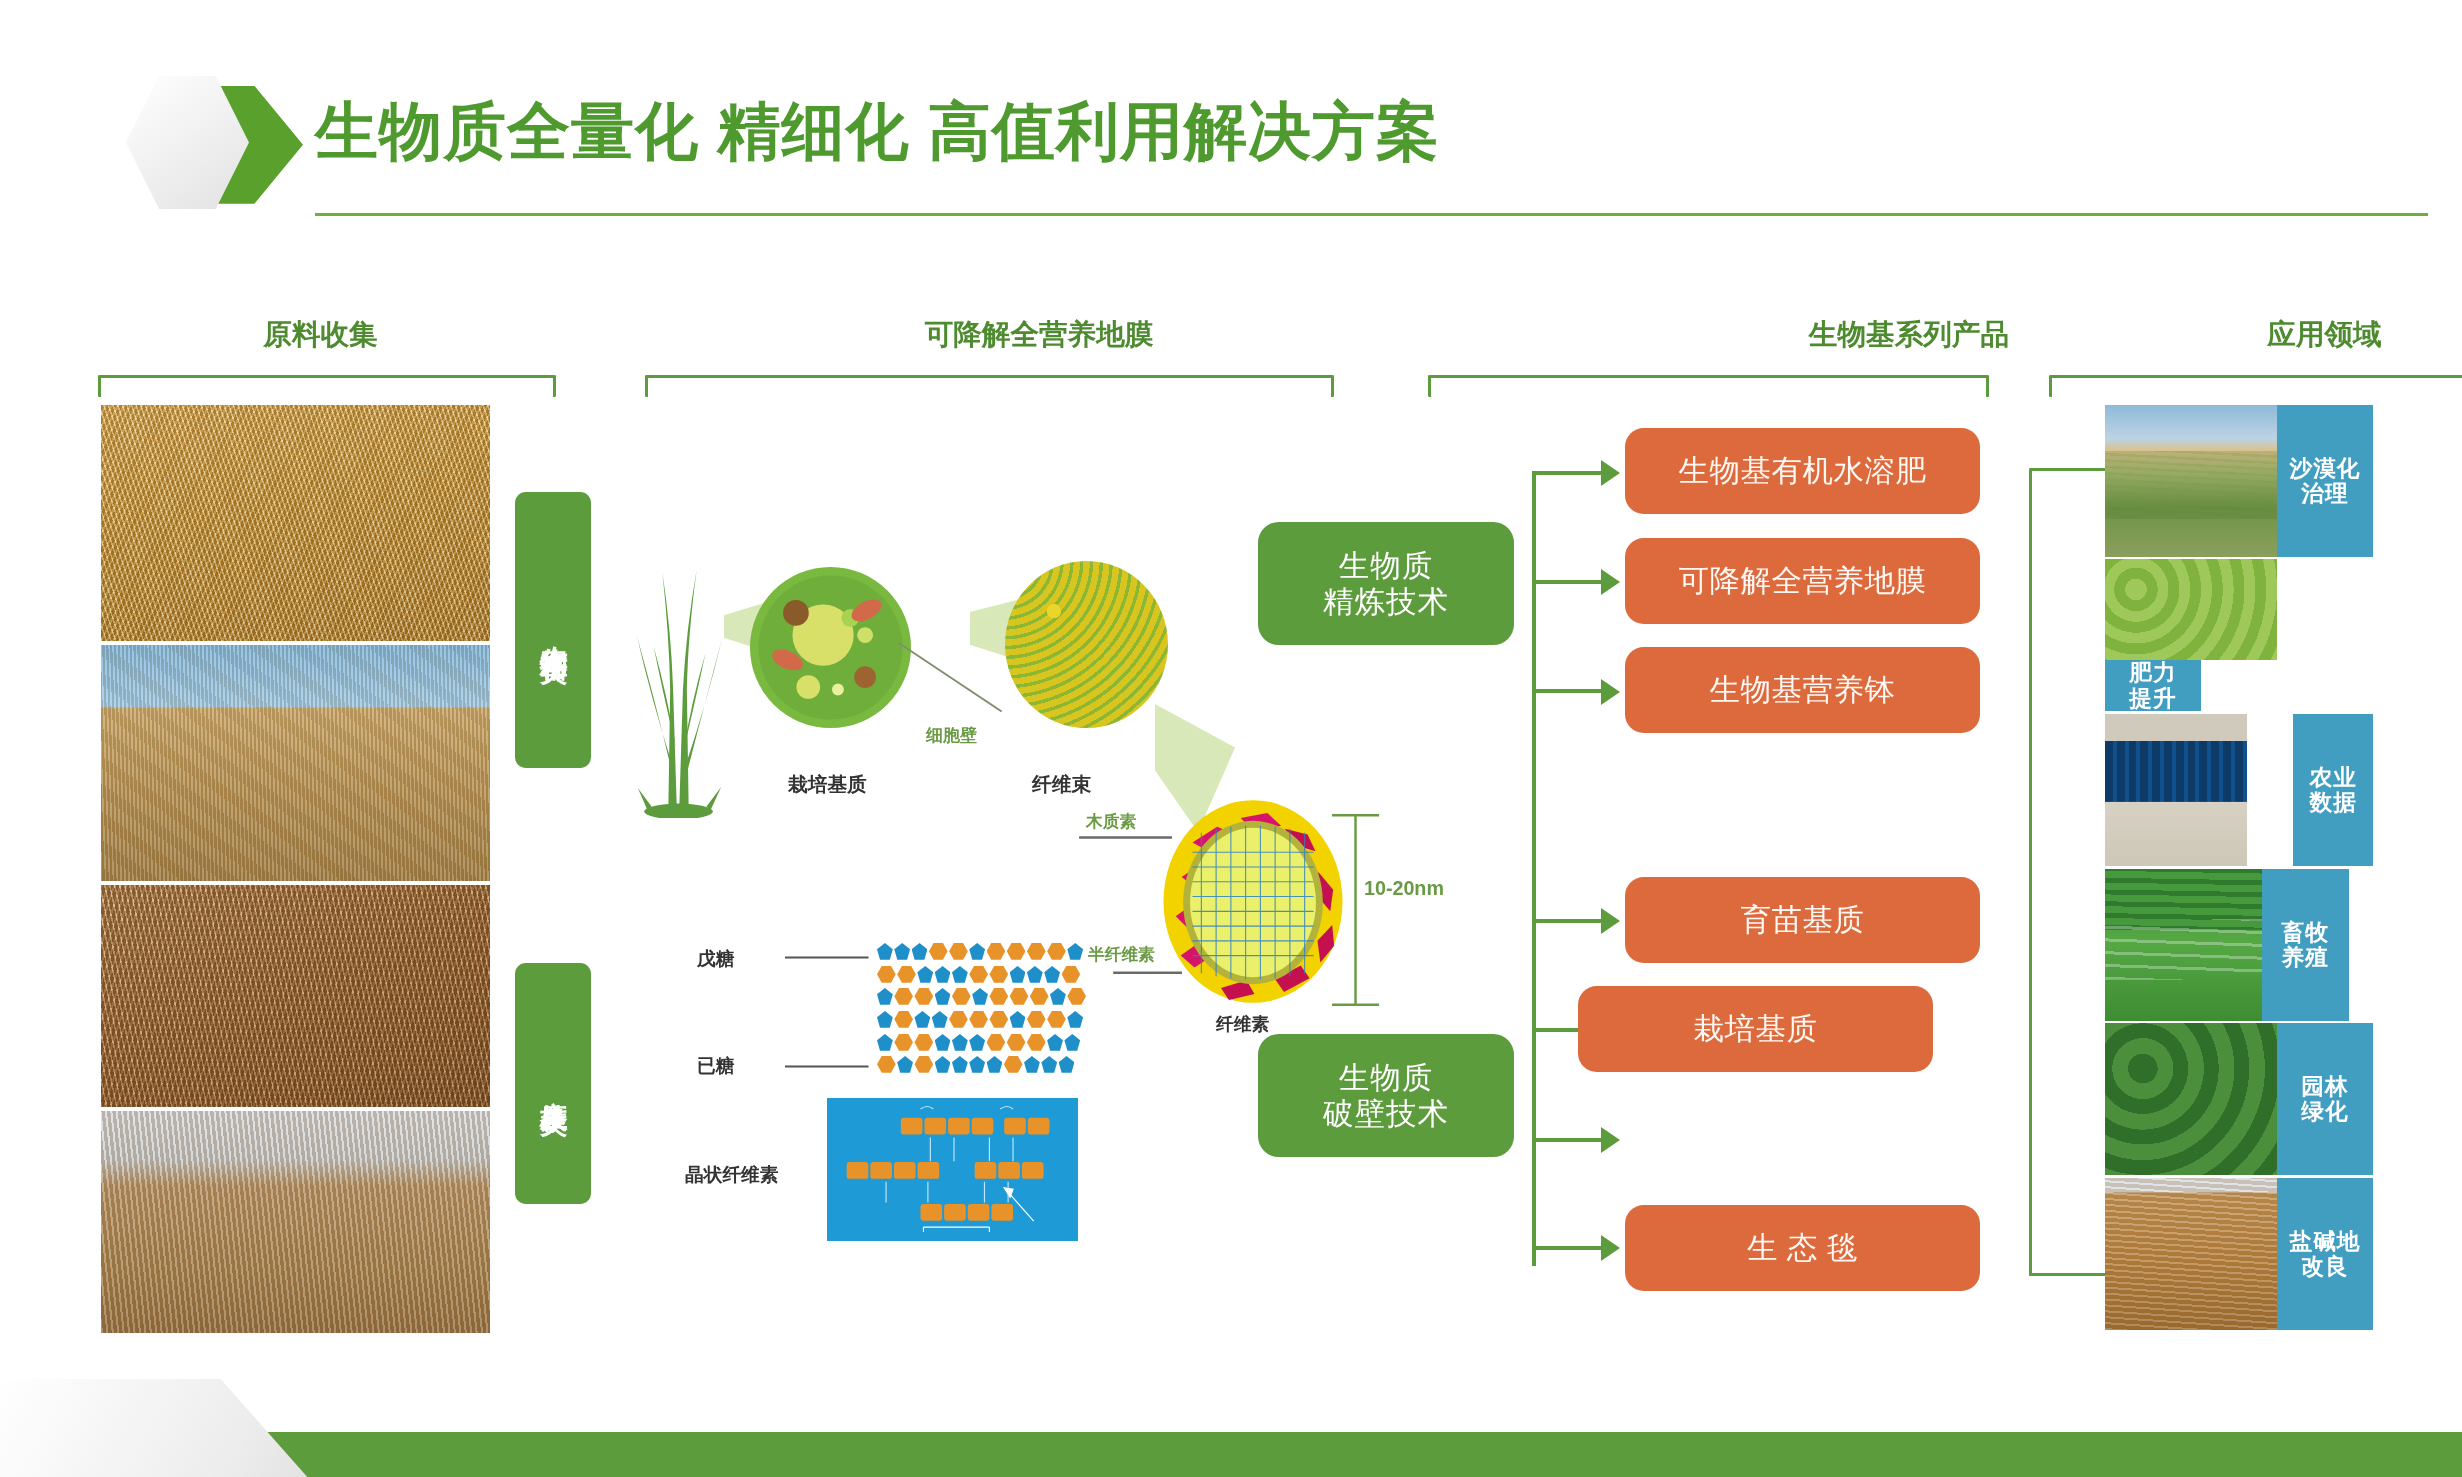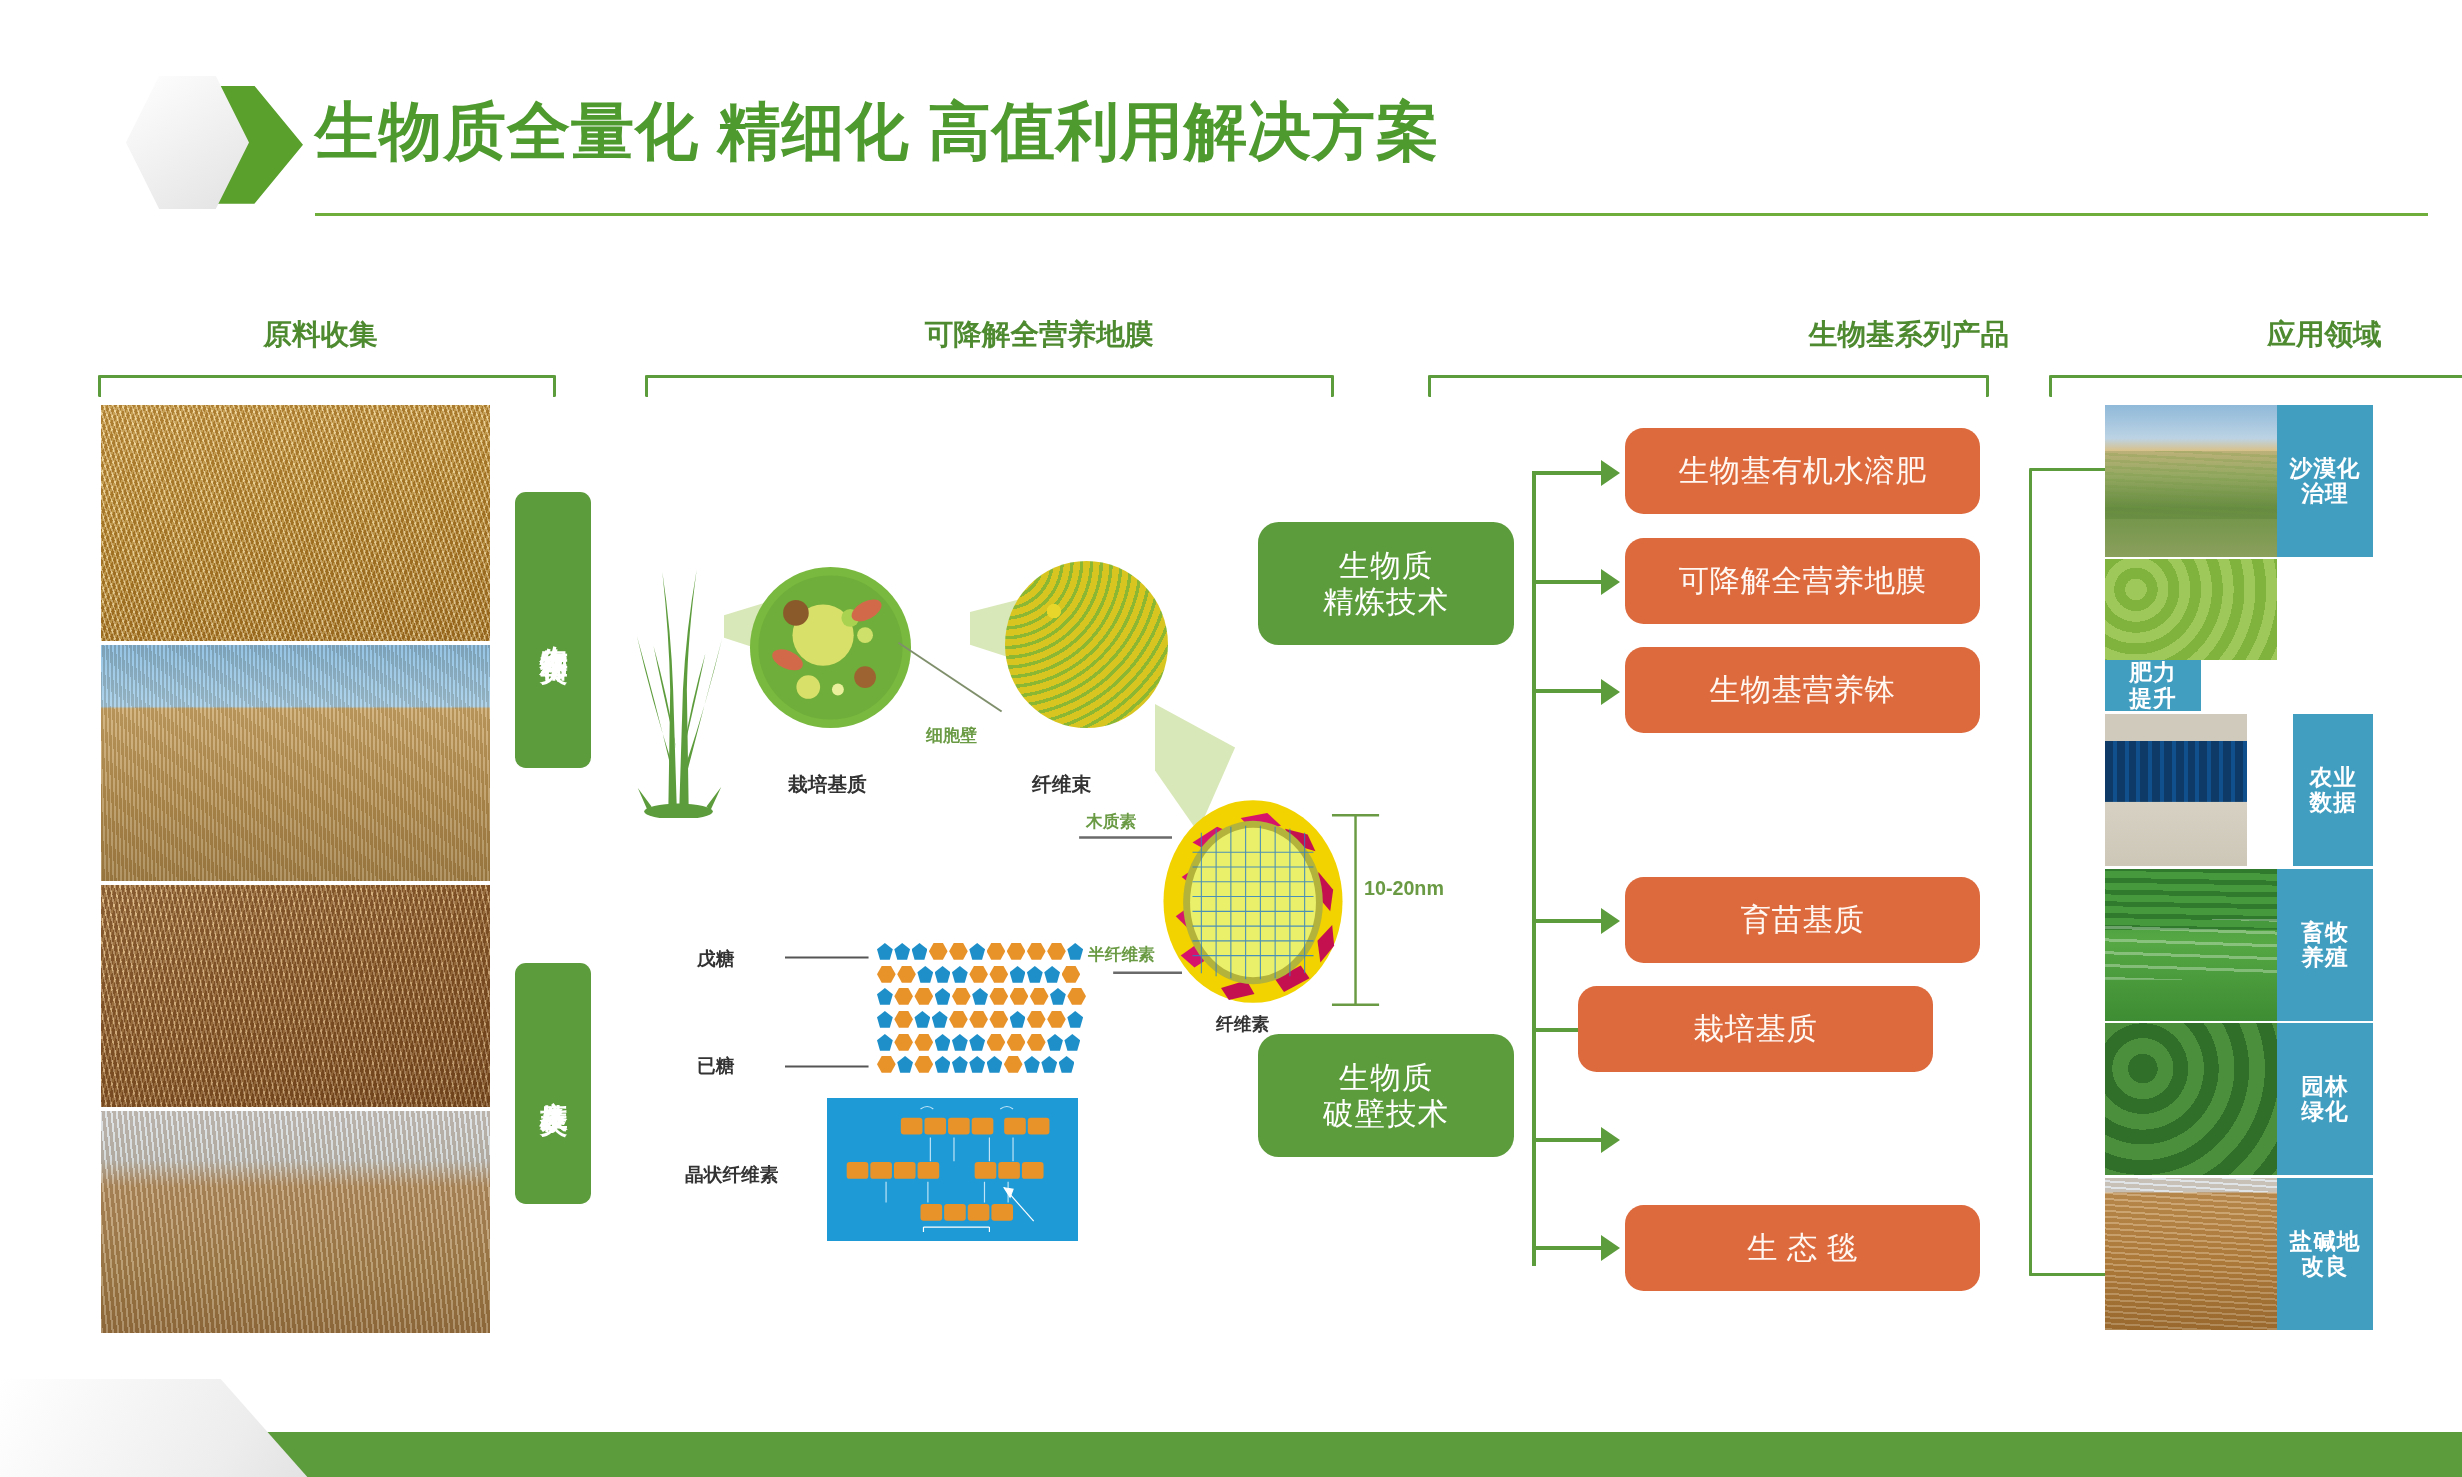--- a/index.html
+++ b/index.html
@@ -450,21 +450,21 @@
       </div>
       <div class="app-row" style="left: 2105px; top: 714px; width: 268px; height: 152px; gap: 46px;">
         <div class="app-photo">
           <div class="tex-data"></div>
         </div>
         <div class="app-tag">
           <span>农业</span>
           <span>数据</span>
         </div>
       </div>
-      <div class="app-row" style="left: 2105px; top: 869px; width: 268px; height: 152px;">
+      <div class="app-row" style="left: 2105px; top: 869px; width: 244px; height: 152px;">
         <div class="app-photo">
           <div class="tex-sheep"></div>
         </div>
         <div class="app-tag">
           <span>畜牧</span>
           <span>养殖</span>
         </div>
       </div>
       <div class="app-row" style="left: 2105px; top: 1023px; width: 268px; height: 152px;">
         <div class="app-photo">

